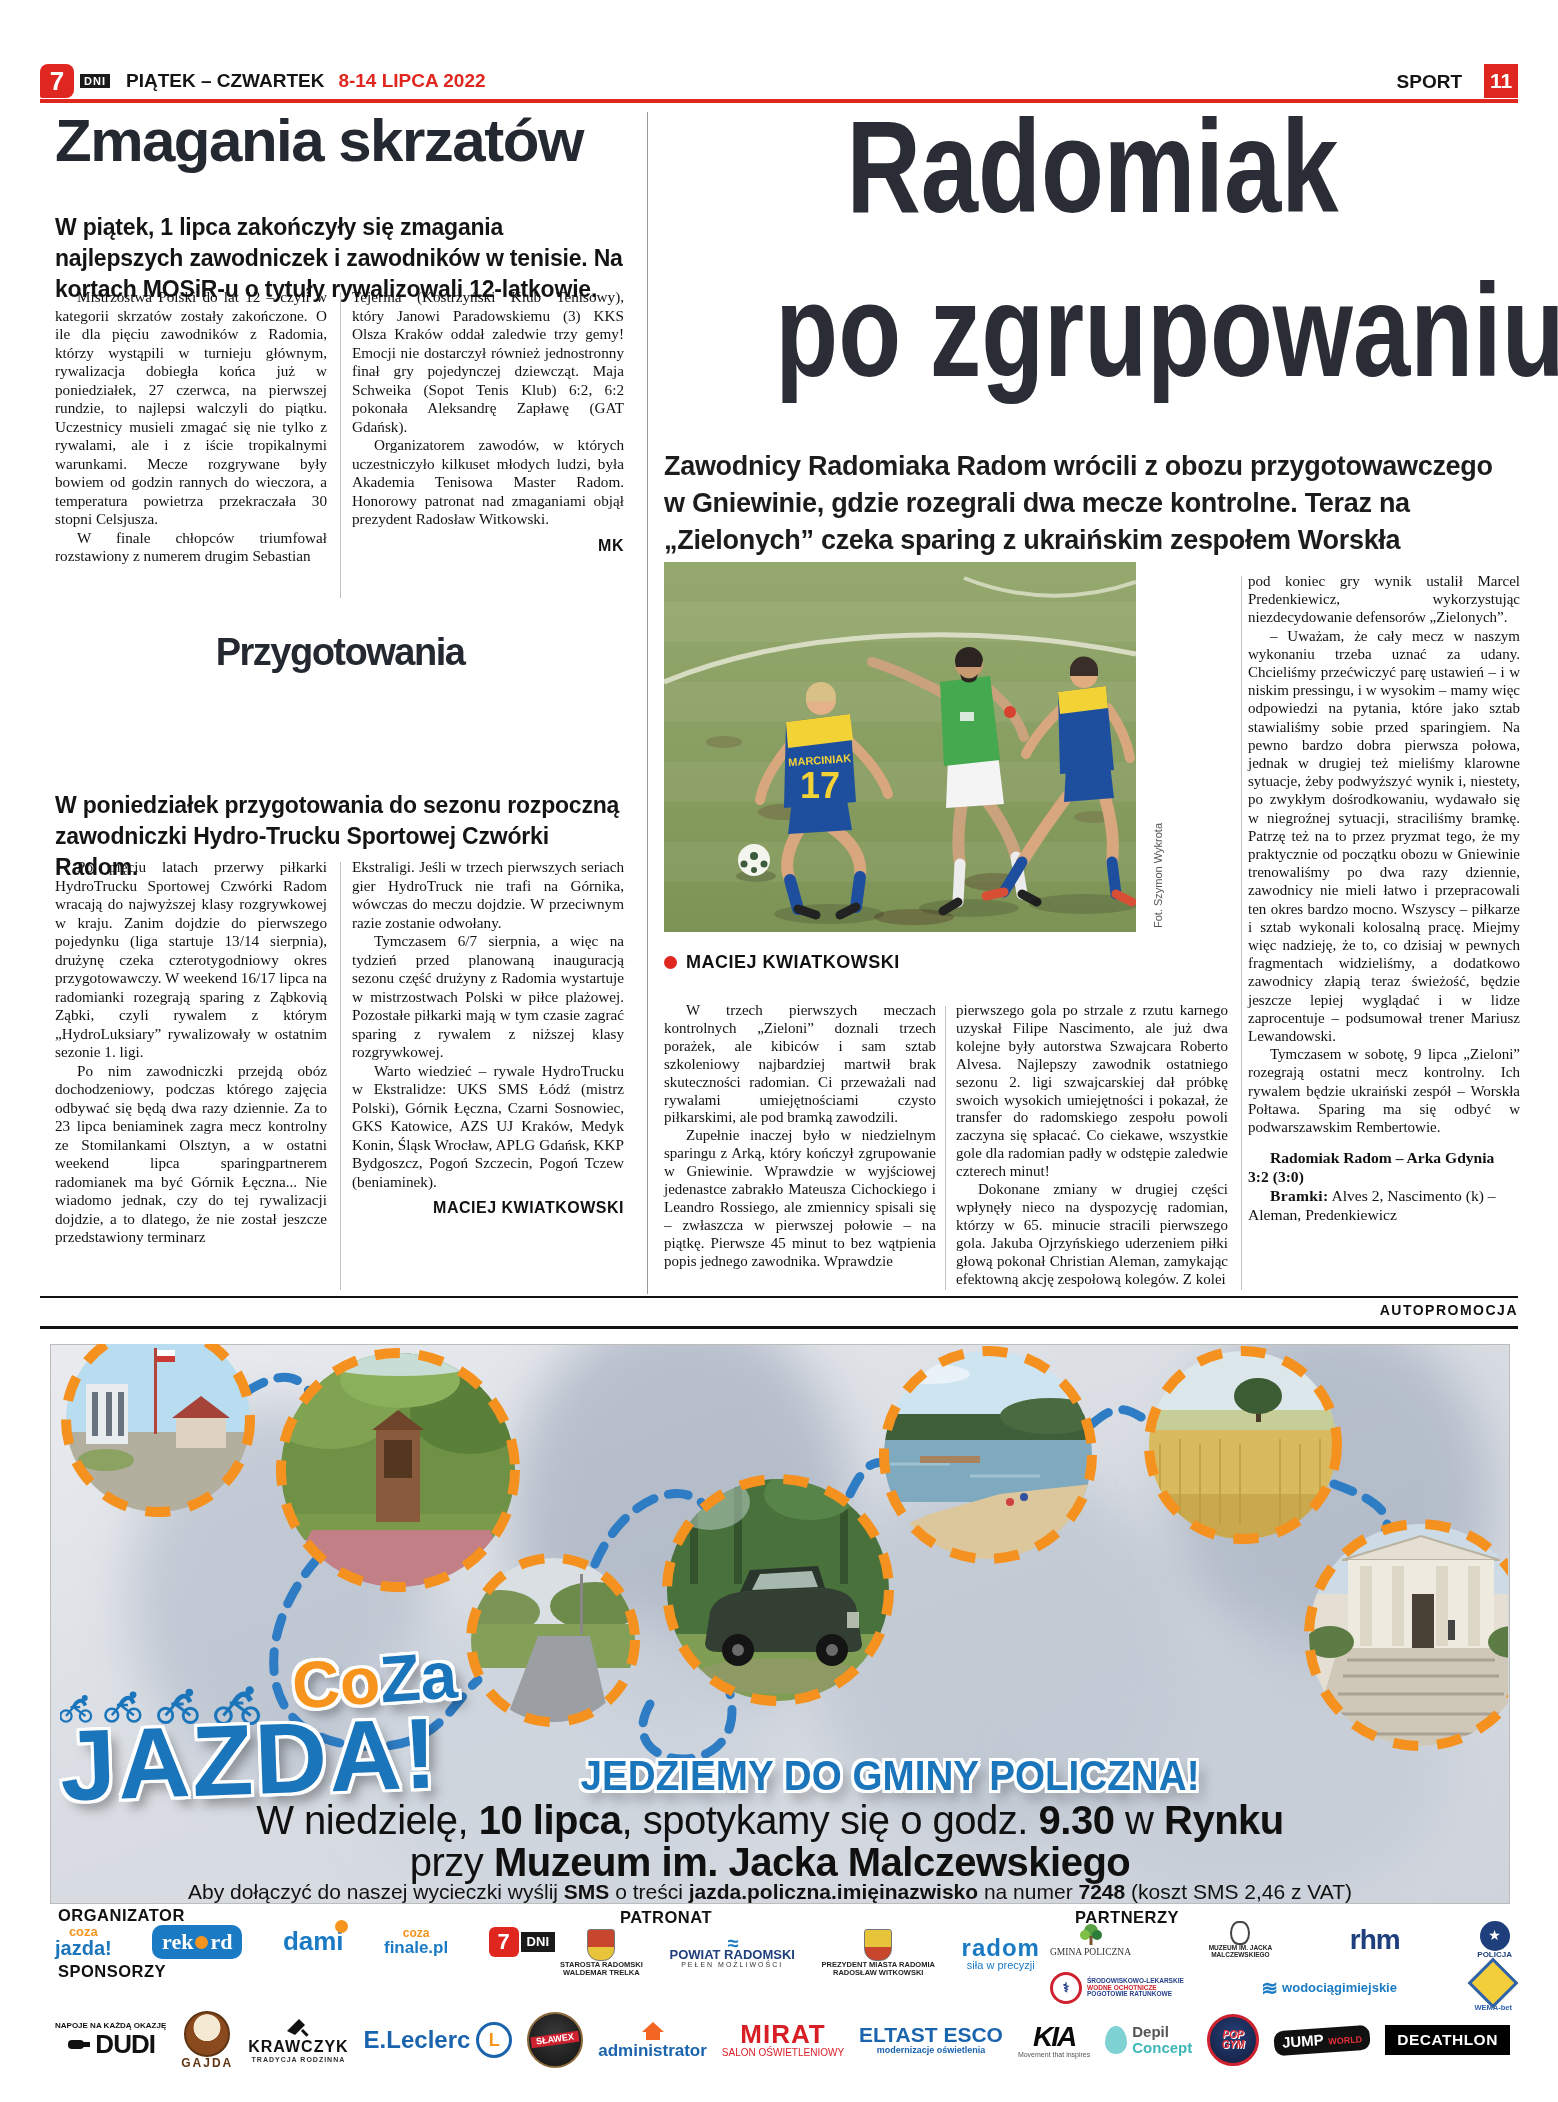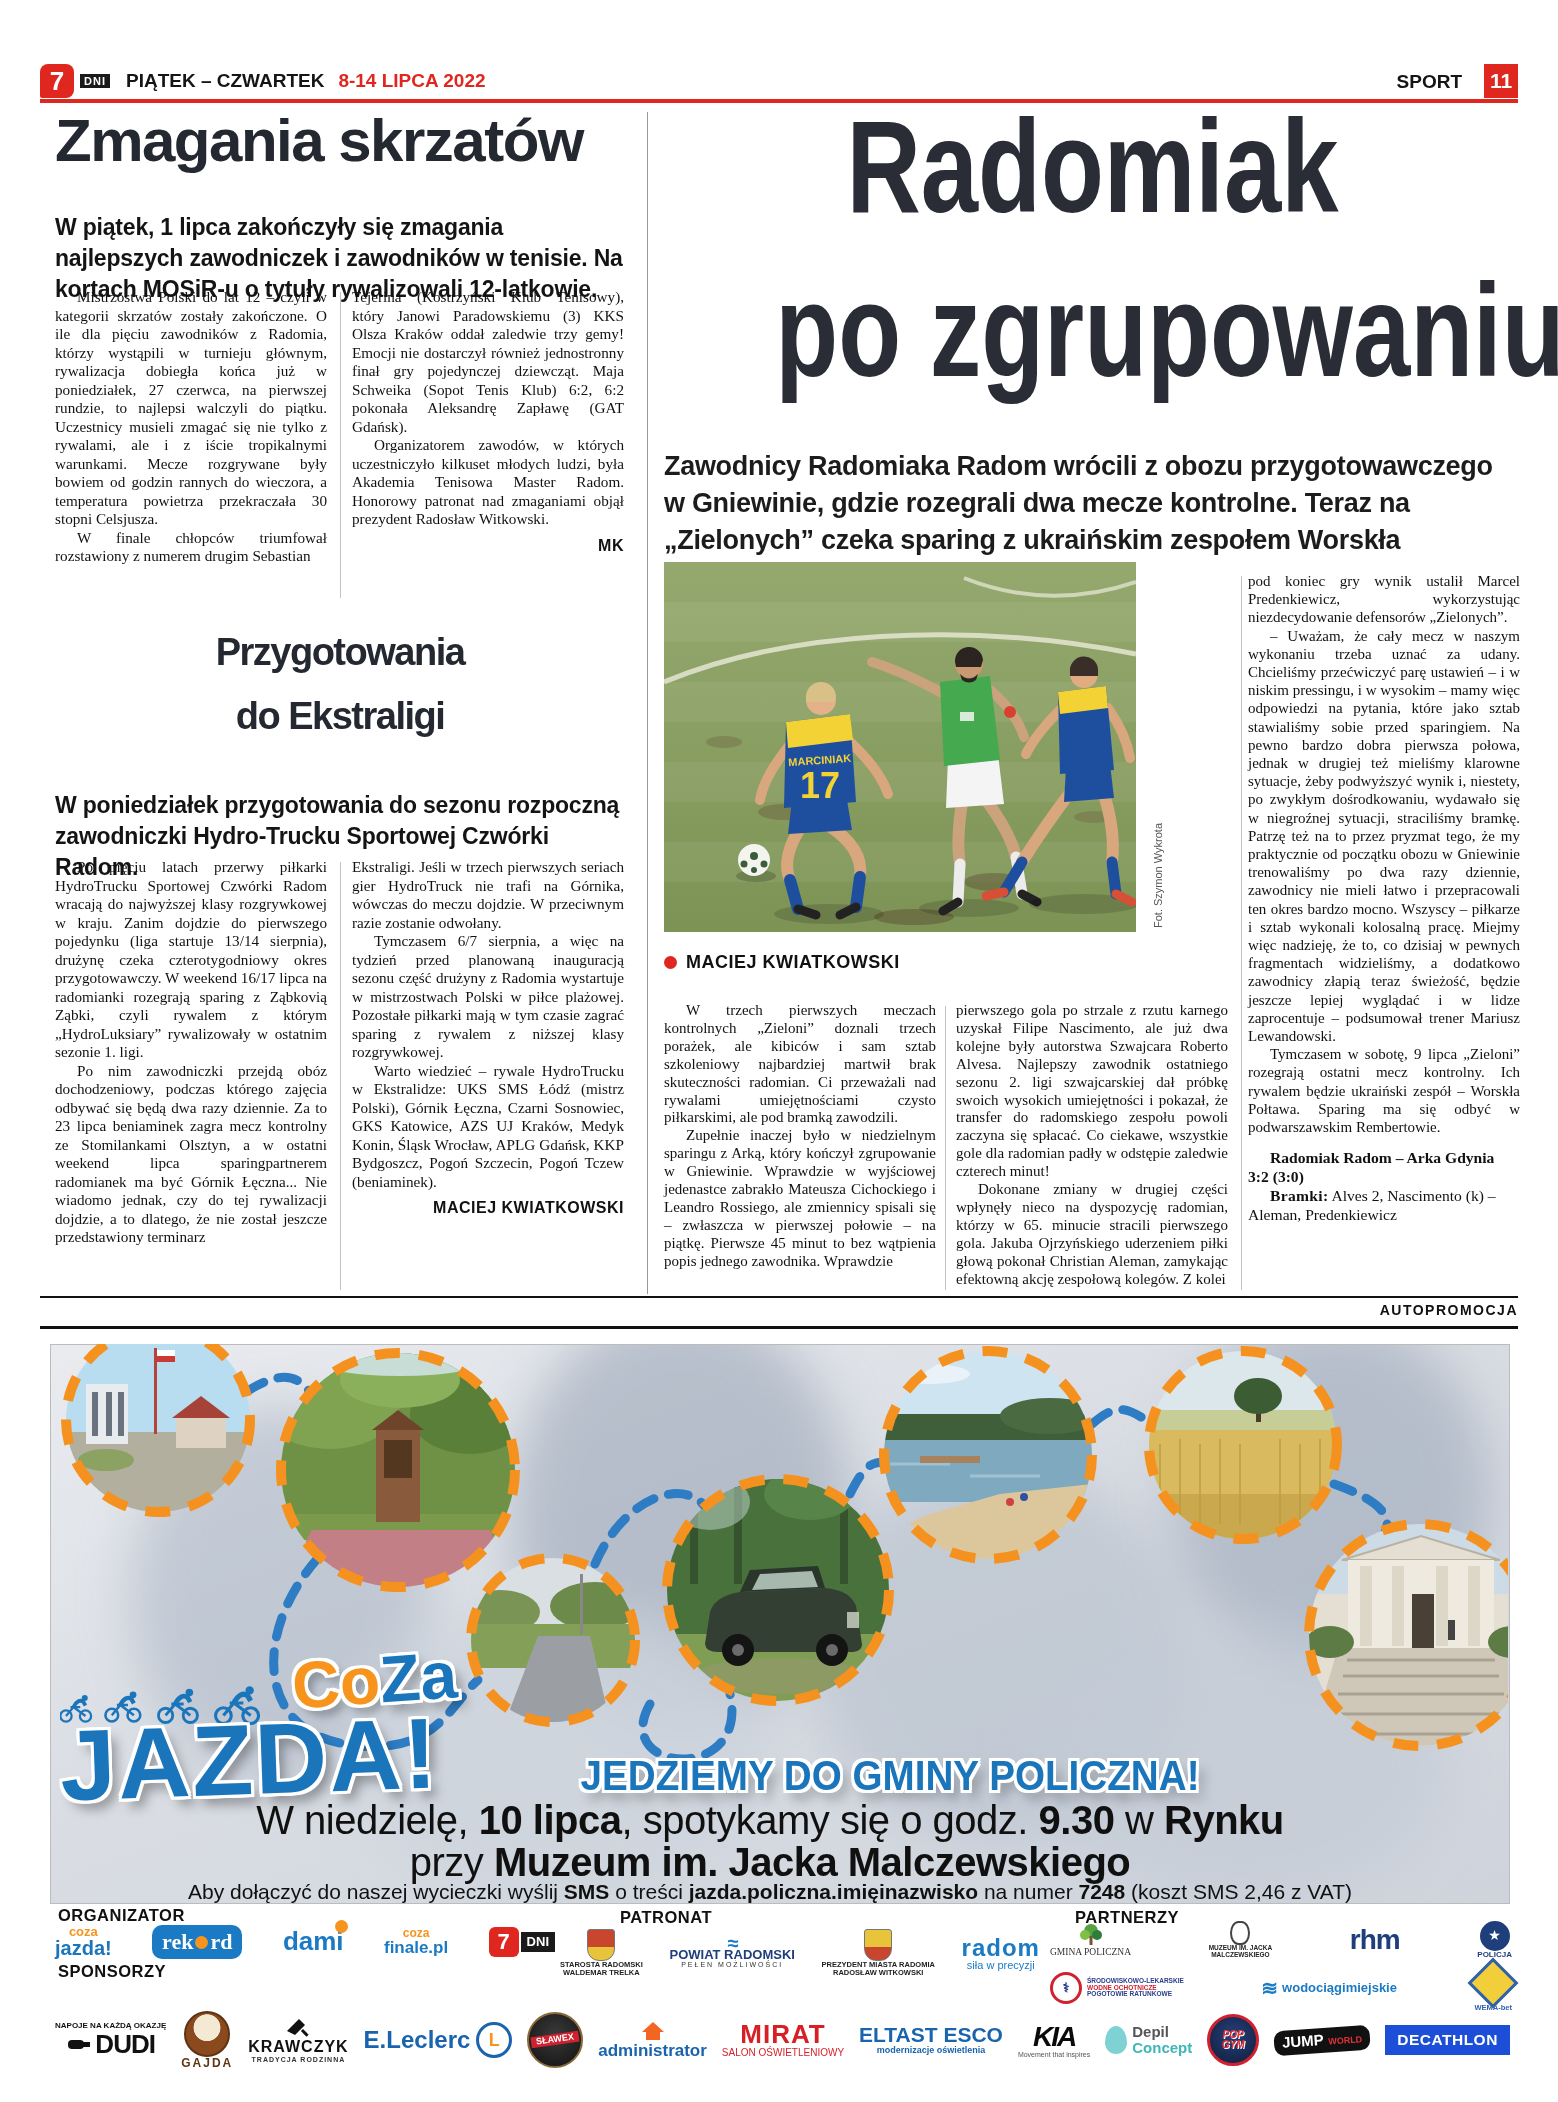--- a/index.html
+++ b/index.html
@@ -59,21 +59,21 @@
   .tinytxt{font-size:7.5px;font-weight:700;color:#222;}
   .shield{width:26px;height:30px;background:linear-gradient(180deg,#c8452e 55%,#e8c43b 55%);border:1px solid #777;
           border-radius:3px 3px 12px 12px;}
   .star{width:30px;height:30px;background:#1f3e7c;border-radius:50%;display:flex;align-items:center;justify-content:center;color:#fff;font-size:14px;}
   .diamond{width:30px;height:30px;background:#f2cf3a;border:3px solid #2f62ae;transform:rotate(45deg);}
   .waves{color:#1a7ac4;font-size:20px;font-weight:800;letter-spacing:-2px;line-height:10px;}
   .drop{width:22px;height:28px;background:#7fd2d4;border-radius:50% 50% 50% 50%/60% 60% 40% 40%;}
   .roundel{width:46px;height:46px;border-radius:50%;background:radial-gradient(circle at 50% 40%,#27407a,#101c3a);
            border:3px solid #cf2230;display:flex;align-items:center;justify-content:center;}
   .jumpbox{background:#111;border-radius:10px;padding:4px 8px;transform:rotate(-4deg);}
-  .decat{background:#1d4ed8;color:#fff;font-weight:800;font-size:15.5px;padding:7px 12px;letter-spacing:.5px;}
+  .decat{background:#000000;color:#fff;font-weight:800;font-size:15.5px;padding:7px 12px;letter-spacing:.5px;}
 </style>
 </head>
 <body>
 
 <div id="page">
 
   <div class="abs" style="left:40px;top:64px;display:flex;align-items:center;gap:6px;">
     <div class="logo7">7</div>
     <div class="logodni">DNI</div>
     <span class="hdr-txt" style="margin-left:10px;">PIĄTEK – CZWARTEK</span>
@@ -93,21 +93,20 @@
     <div class="bodycol cont">
         <p class="para">Tejerina (Kostrzyński Klub Tenisowy), który Janowi Paradowskiemu (3) KKS Olsza Kraków oddał zaledwie trzy gemy! Emocji nie dostarczył również jednostronny finał gry pojedynczej dziewcząt. Maja Schweika (Sopot Tenis Klub) 6:2, 6:2 pokonała Aleksandrę Zapławę (GAT Gdańsk).</p>
         <p class="para">Organizatorem zawodów, w których uczestniczyło kilkuset młodych ludzi, była Akademia Tenisowa Master Radom. Honorowy patronat nad zmaganiami objął prezydent Radosław Witkowski.</p>
       </div>
     <div class="byline">MK</div>
   </div>
   <div class="abs crule" style="left:340px;top:292px;height:306px;"></div>
 
   <div class="abs h1" style="left:55px;top:620px;width:570px;font-size:38px;line-height:64px;text-align:center;">
     <div>Przygotowania</div>
-    <div>do Ekstraligi</div>
   </div>
   <div class="abs lead" style="left:55px;top:790px;width:572px;">W poniedziałek przygotowania do sezonu rozpoczną zawodniczki Hydro-Trucku Sportowej Czwórki Radom.</div>
   <div class="abs bodycol" style="left:55px;top:858px;width:272px;">
       <p class="para">Po pięciu latach przerwy piłkarki HydroTrucku Sportowej Czwórki Radom wracają do najwyższej klasy rozgrywkowej w kraju. Zanim dojdzie do pierwszego pojedynku (liga startuje 13/14 sierpnia), drużynę czeka czterotygodniowy okres przygotowawczy. W weekend 16/17 lipca na radomianki rozegrają sparing z Ząbkovią Ząbki, czyli rywalem z którym „HydroLuksiary” rywalizowały w ostatnim sezonie 1. ligi.</p>
       <p class="para">Po nim zawodniczki przejdą obóz dochodzeniowy, podczas którego zajęcia odbywać się będą dwa razy dziennie. Za to 23 lipca beniaminek zagra mecz kontrolny ze Stomilankami Olsztyn, a w ostatni weekend lipca sparingpartnerem radomianek ma być Górnik Łęczna... Nie wiadomo jednak, czy do tej rywalizacji dojdzie, a to dlatego, że nie został jeszcze przedstawiony terminarz</p>
     </div>
   <div class="abs" style="left:352px;top:858px;width:272px;">
     <div class="bodycol cont">
         <p class="para">Ekstraligi. Jeśli w trzech pierwszych seriach gier HydroTruck nie trafi na Górnika, wówczas do meczu dojdzie. W przeciwnym razie zostanie odwołany.</p>
         <p class="para">Tymczasem 6/7 sierpnia, a więc na tydzień przed planowaną inauguracją sezonu część drużyny z Radomia wystartuje w mistrzostwach Polski w piłce plażowej. Pozostałe piłkarki mają w tym czasie zagrać sparing z rywalem z niższej klasy rozgrywkowej.</p>

